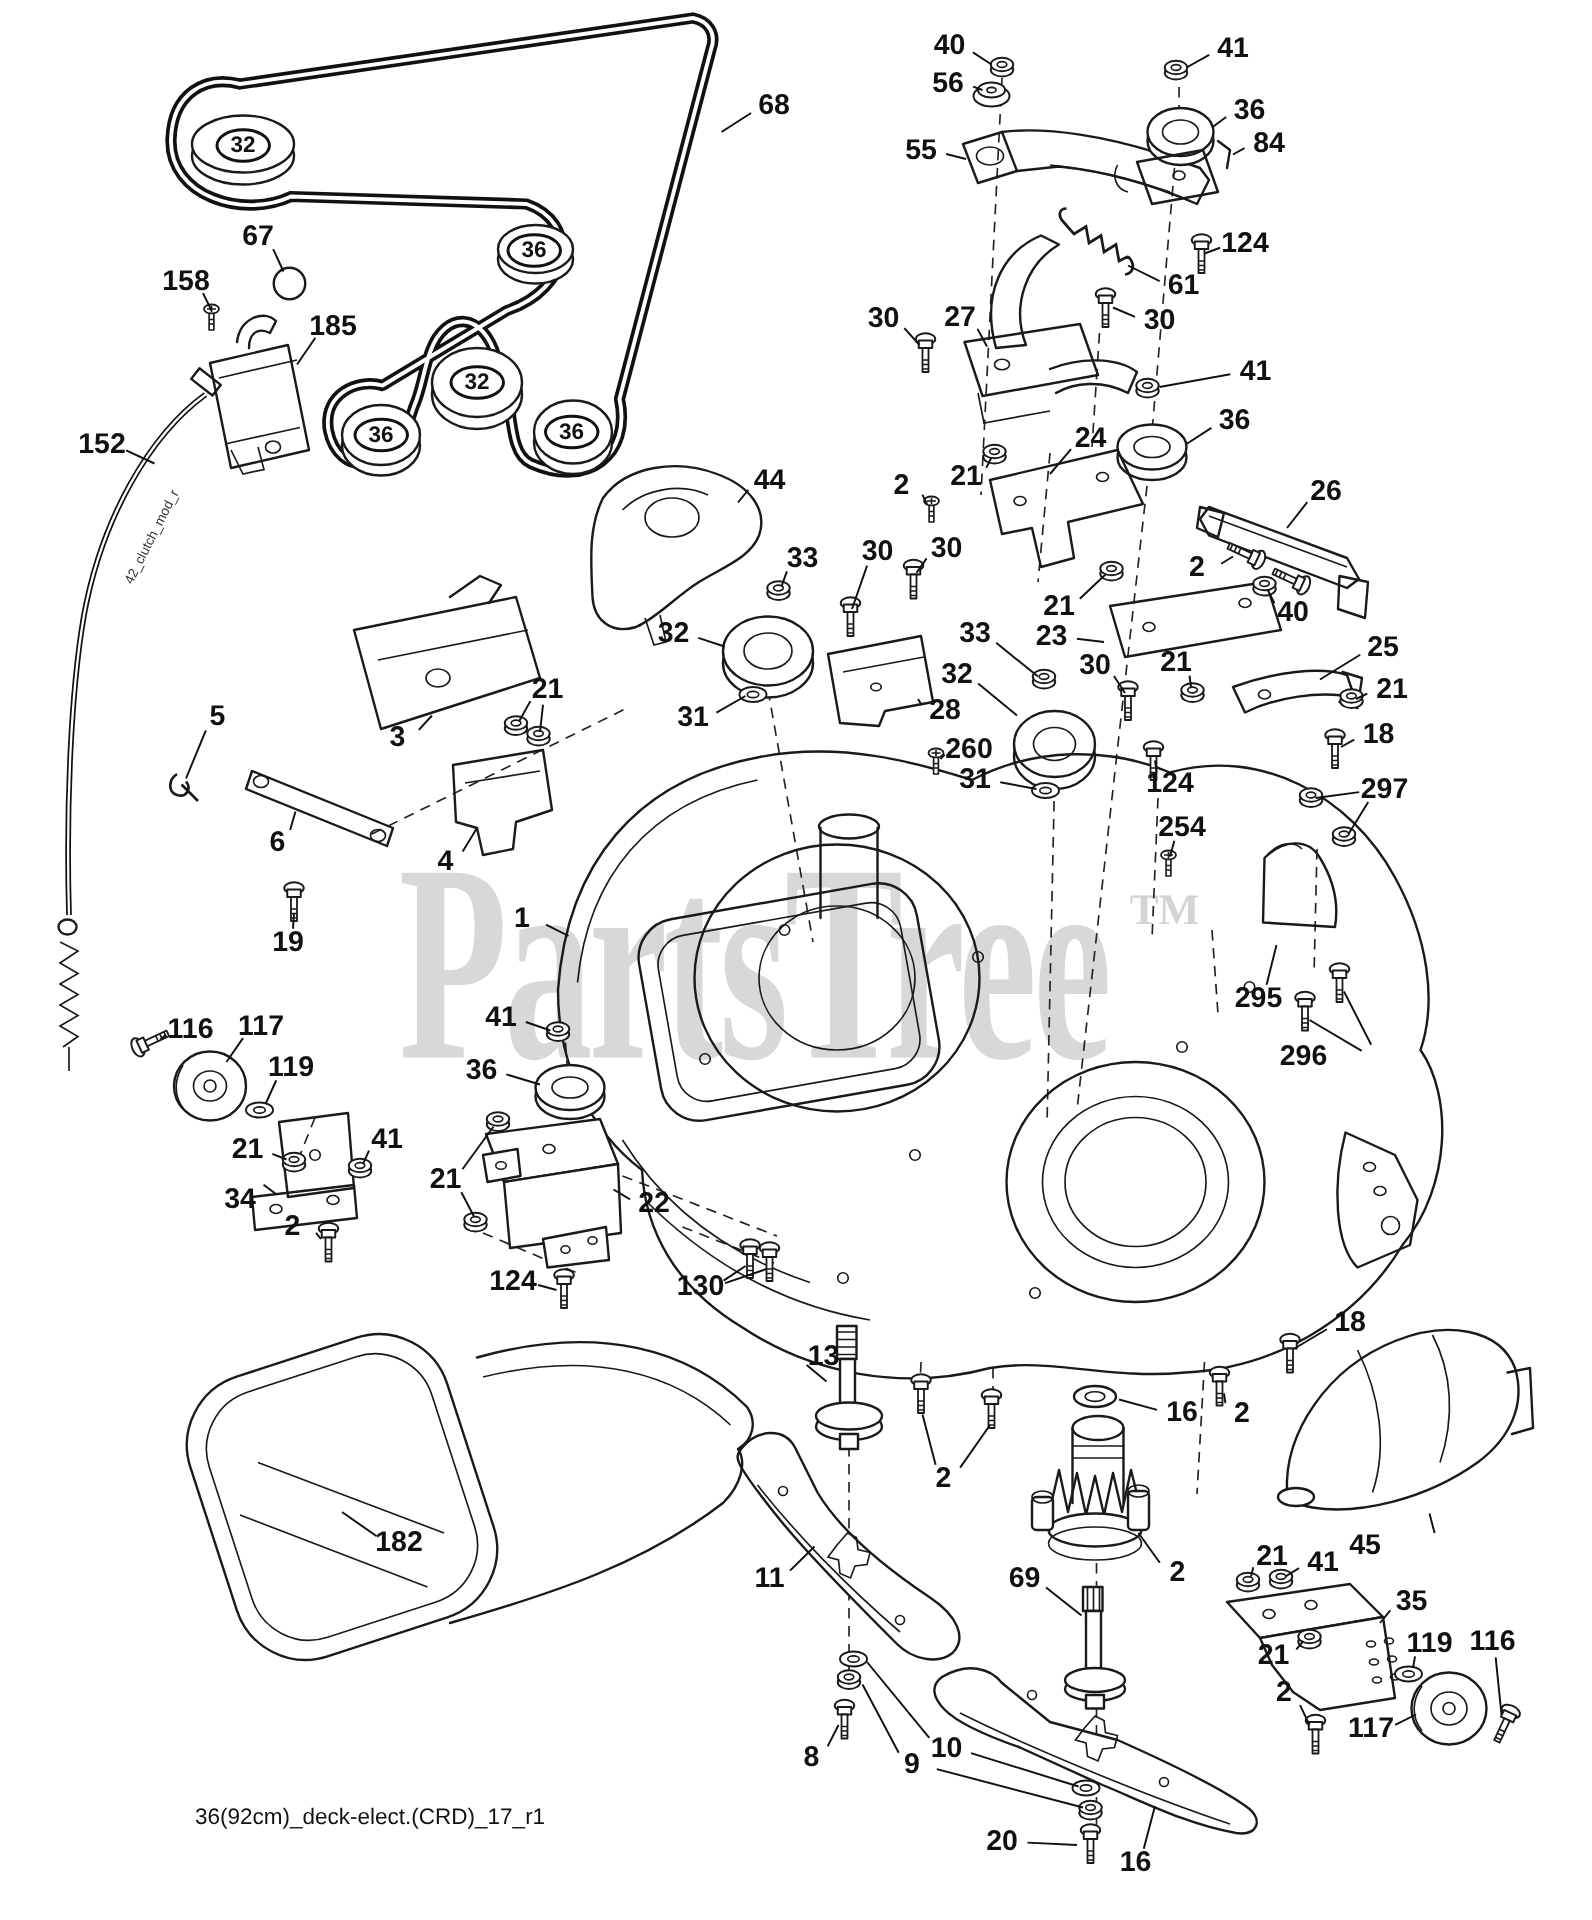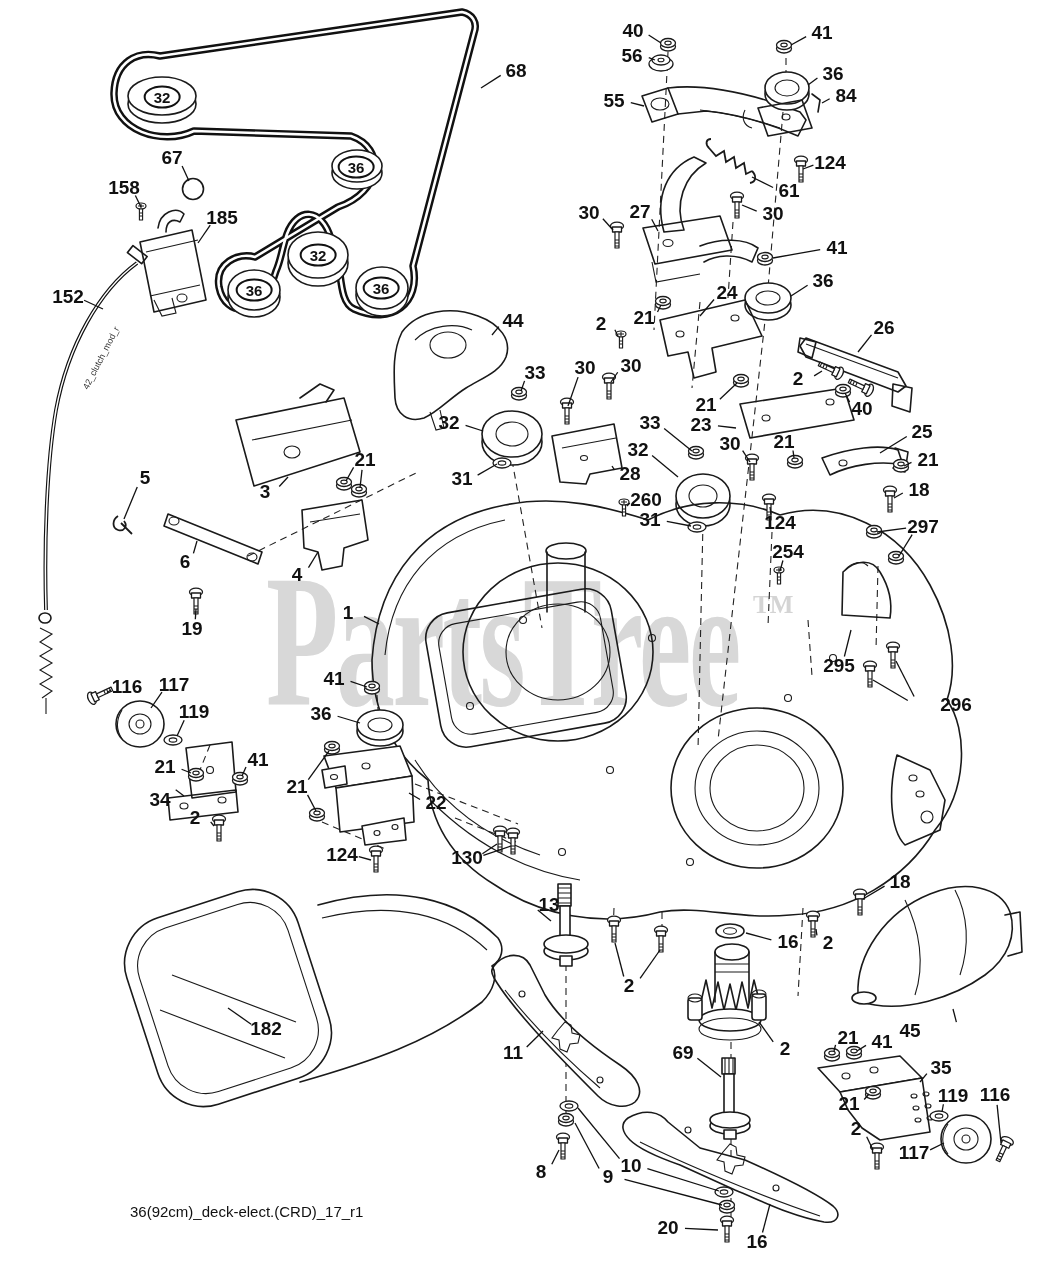--- a/index.html
+++ b/index.html
@@ -3,21 +3,21 @@
 <meta charset="utf-8">
 <style>
   html,body{margin:0;padding:0;background:#fff;}
   #stage{position:relative;width:1061px;height:1280px;background:#fff;overflow:hidden;
          font-family:"Liberation Sans", sans-serif;}
   #watermark{position:absolute;left:266px;top:548px;font-family:"Liberation Serif",serif;
              font-weight:bold;font-size:188px;line-height:1;color:#d8d8d8;
              transform:scaleX(0.63);transform-origin:left top;white-space:nowrap;z-index:1;
              letter-spacing:-4px;user-select:none;}
   #watermark-tm{position:absolute;left:753px;top:591px;font-family:"Liberation Serif",serif;
-             font-weight:bold;font-size:25px;color:#d4d4d4;z-index:1;}
+             font-weight:bold;font-size:29px;color:#d4d4d4;z-index:1;}
   #art{position:absolute;left:0;top:0;z-index:2;}
   #label-layer{position:absolute;left:0;top:0;width:1061px;height:1280px;z-index:3;pointer-events:none;}
   .callout{position:absolute;transform:translate(-50%,-50%);font-weight:bold;font-size:19px;
            color:#111;white-space:nowrap;}
   .callout.ellipse{border:2px solid #111;border-radius:50%;padding:1px 8px;font-size:15px;
            background:#fff;}
   #caption{position:absolute;left:130px;top:1203px;font-size:15px;color:#111;z-index:3;}
   svg .ln{fill:none;stroke:#1a1a1a;stroke-width:1.6;stroke-linejoin:round;stroke-linecap:round;}
   svg .thin{fill:none;stroke:#1a1a1a;stroke-width:1.1;}
   svg .wfill{fill:#fff;stroke:#1a1a1a;stroke-width:1.6;stroke-linejoin:round;}
@@ -797,21 +797,21 @@
       <div class="callout" style="left: 650px; top: 520px;">31</div>
       <div class="callout" style="left: 922px; top: 432px;">25</div>
       <div class="callout" style="left: 928px; top: 460px;">21</div>
       <div class="callout" style="left: 919px; top: 490px;">18</div>
       <div class="callout" style="left: 730px; top: 444px;">30</div>
       <div class="callout" style="left: 784px; top: 442px;">21</div>
       <div class="callout" style="left: 780px; top: 523px;">124</div>
       <div class="callout" style="left: 923px; top: 527px;">297</div>
       <div class="callout" style="left: 752px; top: 552px; margin-left: 36px;">254</div>
       <div class="callout" style="left: 839px; top: 666px;">295</div>
-      <div class="callout" style="left: 956px; top: 705px;">296</div>
+      <div class="callout" style="left: 869px; top: 705px;">296</div>
       <div class="callout" style="left: 513px; top: 321px;">44</div>
       <div class="callout" style="left: 535px; top: 373px;">33</div>
       <div class="callout" style="left: 585px; top: 368px;">30</div>
       <div class="callout" style="left: 631px; top: 366px;">30</div>
       <div class="callout" style="left: 449px; top: 423px;">32</div>
       <div class="callout" style="left: 462px; top: 479px;">31</div>
       <div class="callout" style="left: 265px; top: 492px;">3</div>
       <div class="callout" style="left: 365px; top: 460px;">21</div>
       <div class="callout" style="left: 145px; top: 478px;">5</div>
       <div class="callout" style="left: 185px; top: 562px;">6</div>

